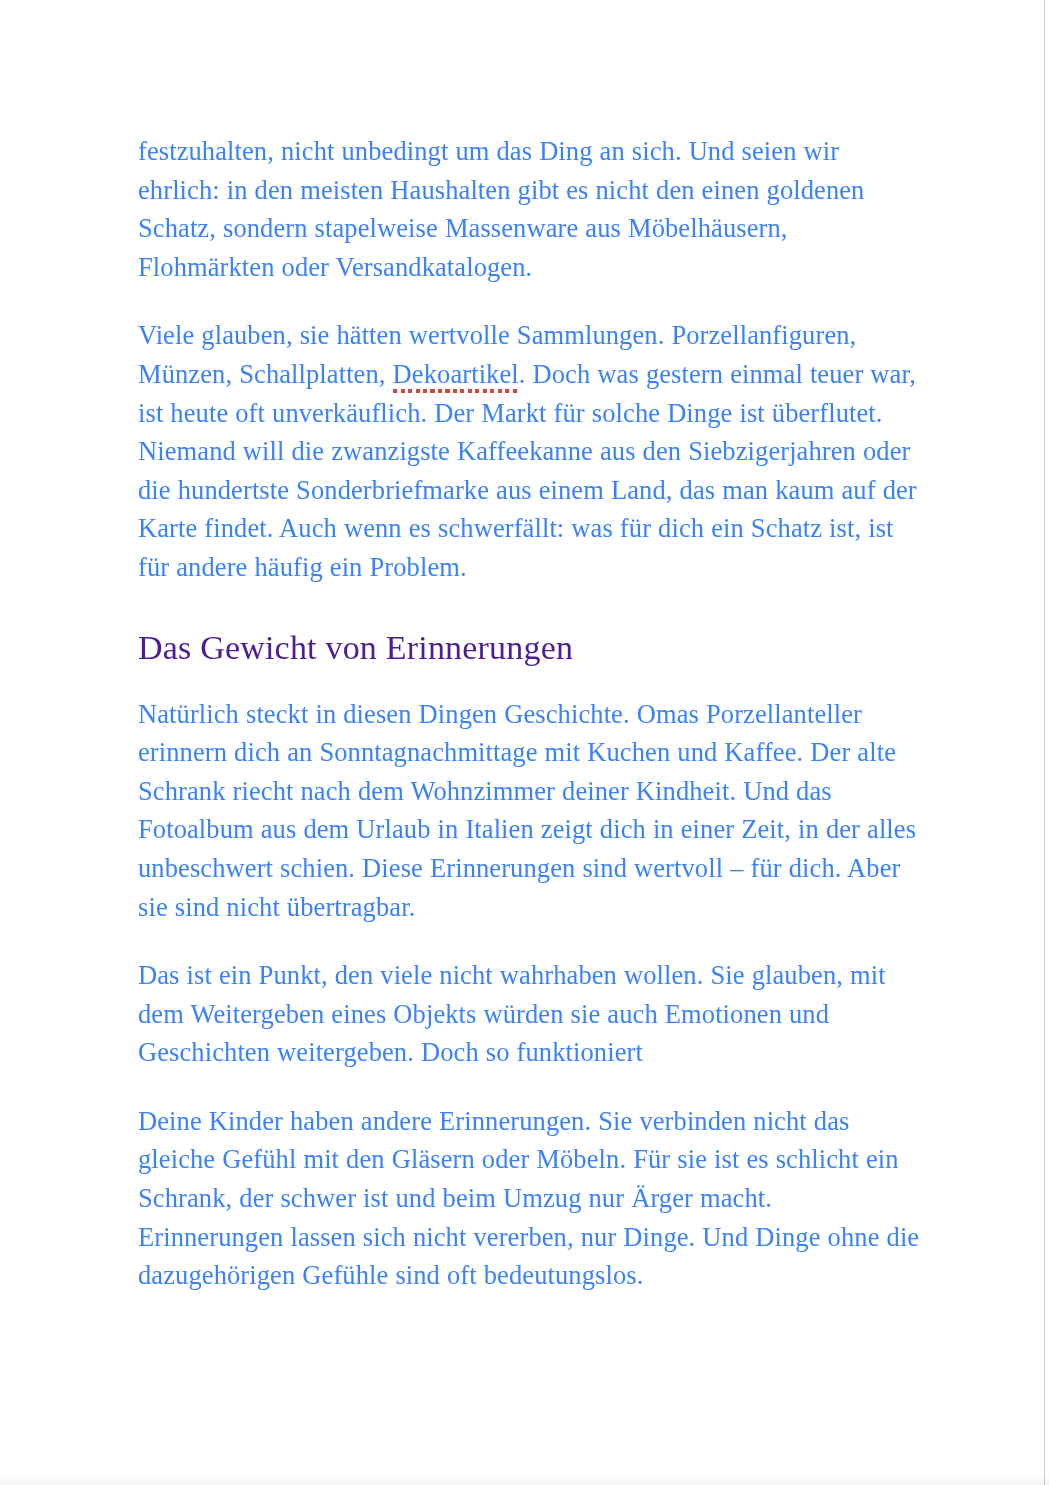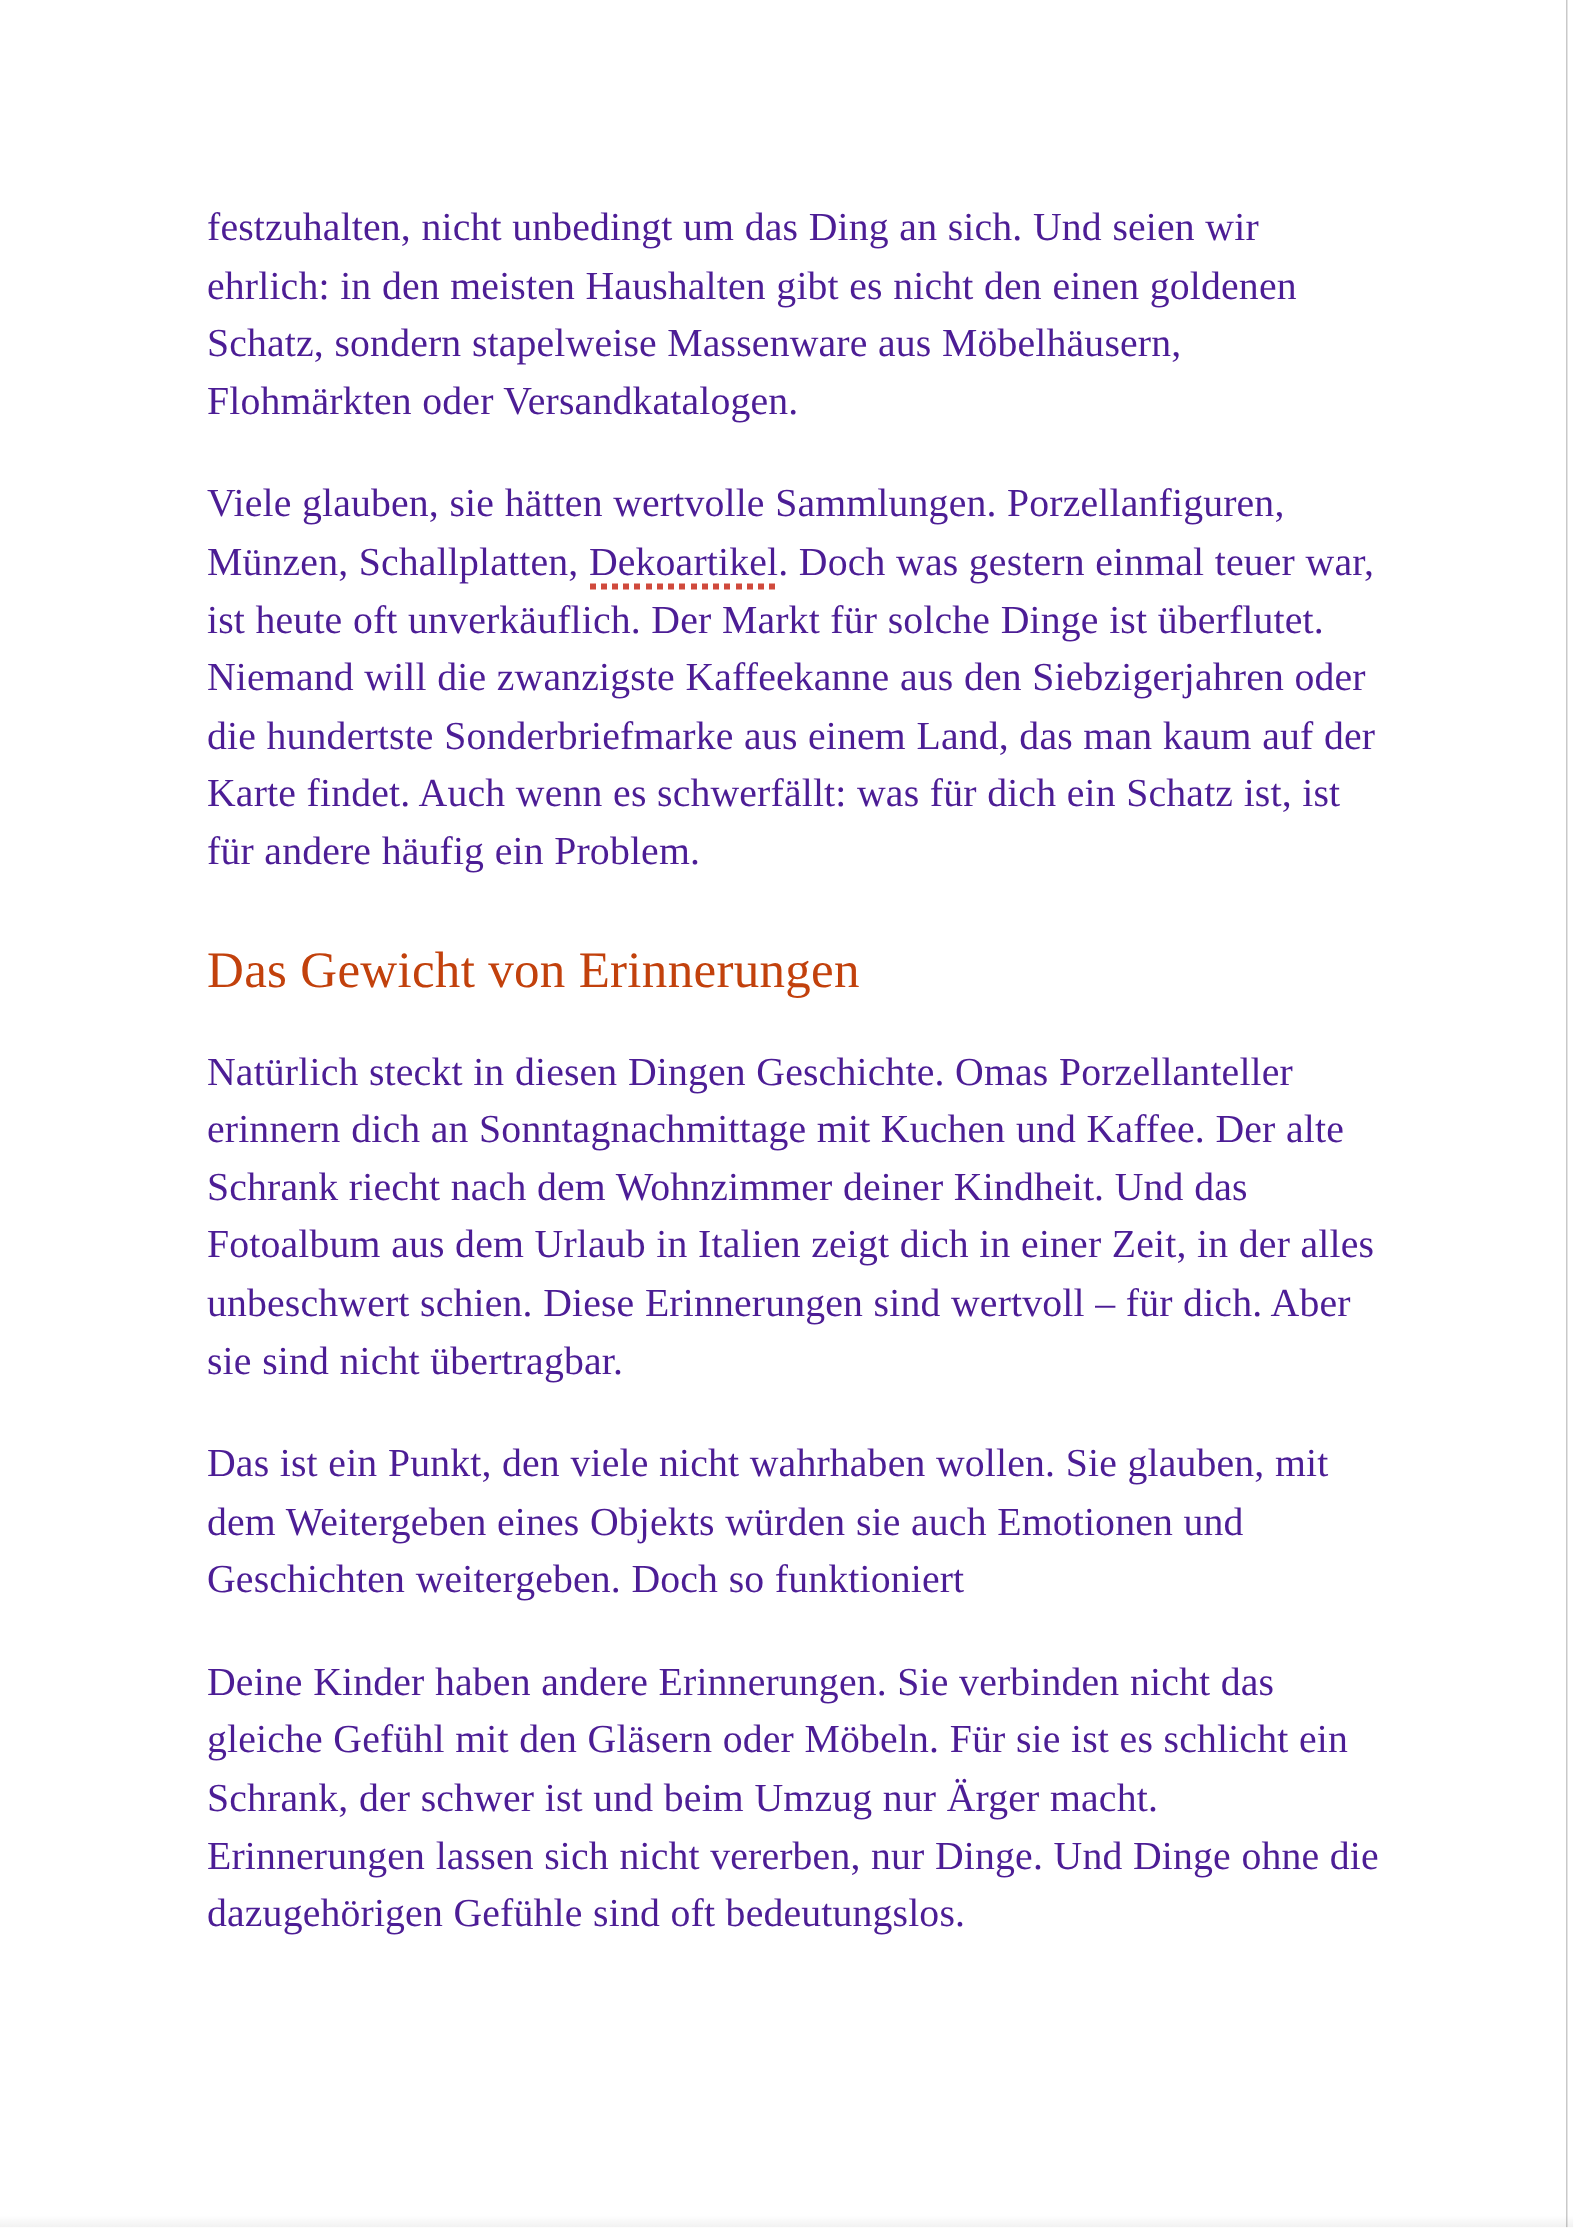--- a/index.html
+++ b/index.html
@@ -40,31 +40,31 @@
   #content {
     position: absolute;
     left: 138px;
     top: 132px;
     width: 782px;
   }
   p.para {
     margin: 0 0 30px 0;
     font-size: 26.5px;
     line-height: 38.6px;
-    color: #4c1d95;
+    color: #3b82f6;
     letter-spacing: 0.1px;
     text-align: left;
     word-spacing: 0.3px;
   }
   h2.heading {
     margin: 40px 0 26px 0;
     font-size: 34px;
     line-height: 42px;
     font-weight: normal;
-    color: #c2410c;
+    color: #4c1d95;
     letter-spacing: 0.2px;
   }
   p.para:last-of-type {
     margin-bottom: 0;
   }
   
   .misspelled {
     position: relative;
     display: inline-block;
   }

